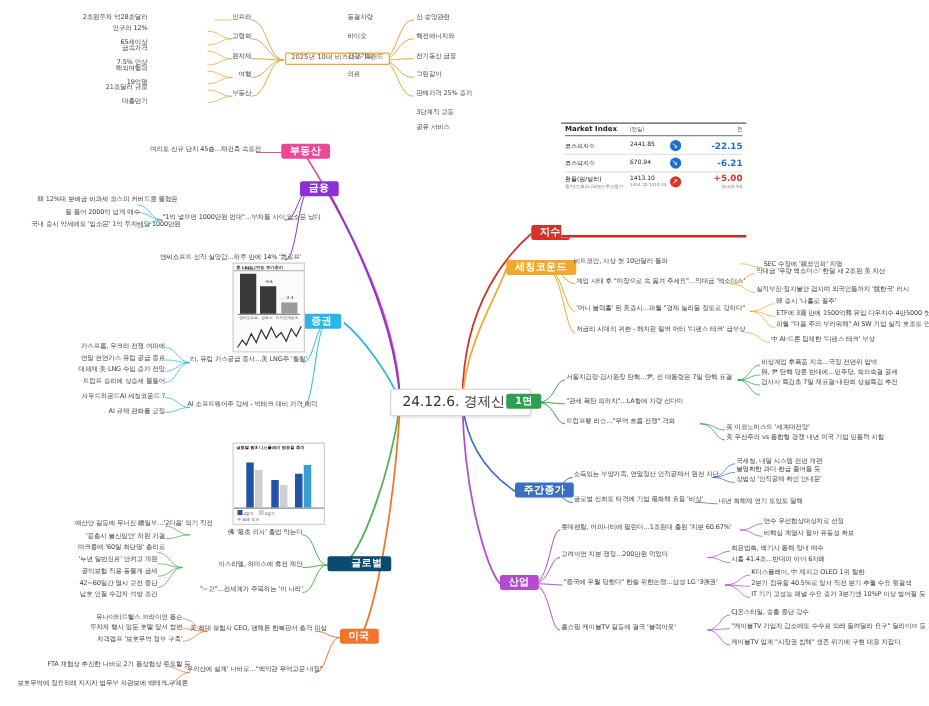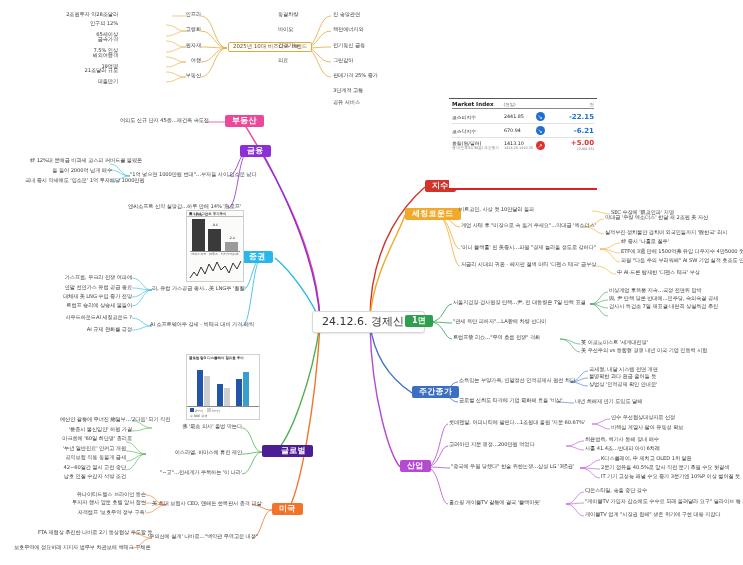--- a/index.html
+++ b/index.html
@@ -306,21 +306,21 @@
   <div class="node pill" style="left:412px; top:386px; background:#3b6fc4;">주간종가</div>
 
   <div class="node pill" style="left:400px; top:460px; background:#b44ad0;">산업</div>
 
   <div class="node pill" style="left:225px; top:115px; background:#ec4899;">부동산</div>
 
   <div class="node pill" style="left:240px; top:145px; background:#8b2fd6;">금융</div>
 
   <div class="node pill" style="left:242px; top:251px; background:#29b6e8;">증권</div>
 
-  <div class="node pill" style="left:262px; top:445px; background:#4c1d95;padding-left:19px;">글로벌</div>
+  <div class="node pill" style="left:262px; top:445px; background:#0c4a6e;padding-left:19px;">글로벌</div>
 
   <div class="node pill" style="left:272px; top:503px; background:#f1742a;">미국</div>
 
   <div class="node" style="left:228px; top:42px; background:#fff; border:1px solid #e2a93b; border-radius:2px; padding:1px 4px; font-size:5.4px; color:#6b4f12;">2025년 10대 비즈니스 트랜드</div>
 
   <div class="node leaf l" style="left:155px; top:12px; width:46px;">인프라</div>
   <div class="node leaf l" style="left:60px; top:12px; width:58px;">2조원투자 약28조달러</div>
 
   <div class="node leaf l" style="left:155px; top:27px; width:46px;">고령화</div>
   <div class="node leaf l" style="left:72px; top:21px; width:46px;">인구의 12%</div>

